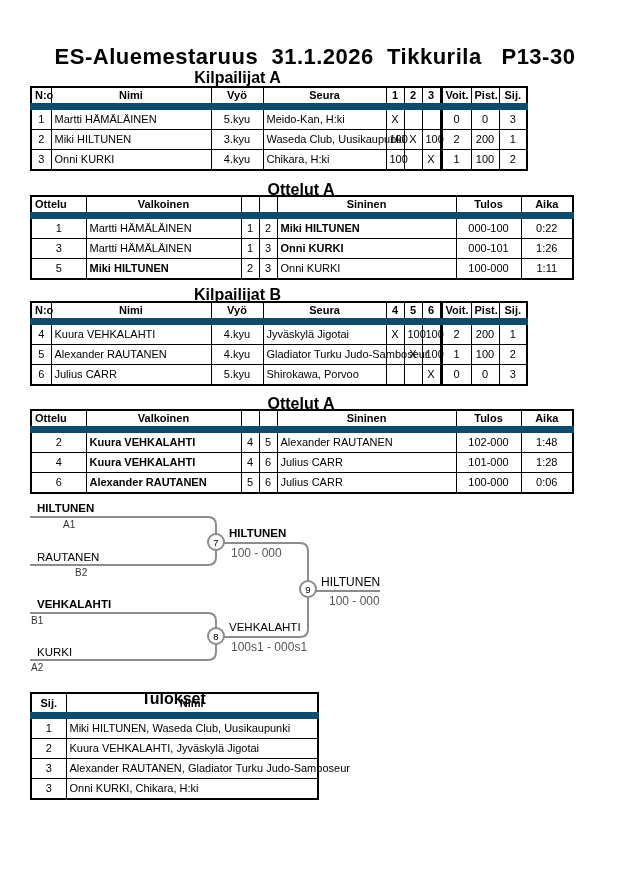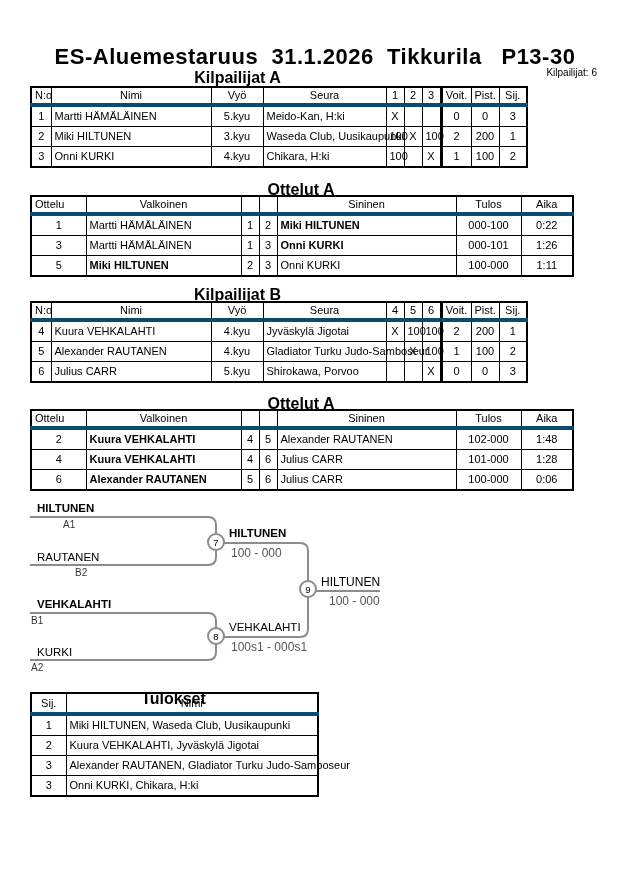--- a/index.html
+++ b/index.html
@@ -14,21 +14,21 @@
   .t-pool-a{top:69px;left:30px;width:415px;}
   .t-matches-a{top:181px;left:30px;width:542px;}
   .t-pool-b{top:286px;left:30px;width:415px;}
   .t-matches-b{top:395px;left:30px;width:542px;}
   .t-results{top:676px;left:30px;width:287px;margin-top:14px;}
 
   table{border-collapse:collapse;table-layout:fixed;position:absolute;
         background:transparent;border:2px solid #000;}
   td,th{border:1px solid #000;font-size:11px;padding:0 3px;height:19px;
         overflow:visible;white-space:nowrap;vertical-align:middle;line-height:1;}
-  th{height:15px;font-weight:normal;border-bottom:4px solid #0c4a6e;}
+  th{height:15px;font-weight:bold;border-bottom:7px solid #0c4a6e;}
   .c{text-align:center;} .l{text-align:left;}
   .thick{border-left:3px solid #000;}
   .bb{font-weight:bold;}
 
   .tbl-pool-a{left:30px;top:86px;width:496px;}
   .tbl-matches-a{left:30px;top:195px;width:542px;}
   .tbl-pool-b{left:30px;top:301px;width:496px;}
   .tbl-matches-b{left:30px;top:409px;width:542px;}
   .tbl-results{left:30px;top:692px;width:287px;}
   .tbl-results th{height:18px;}
@@ -45,21 +45,20 @@
   .m7n{left:229px;top:527px;} .m7s{left:231px;top:546px;}
   .m8n{left:229px;top:621px;} .m8s{left:231px;top:640px;}
   .m9n{left:321px;top:575px;font-size:12px;} .m9s{left:329px;top:594px;}
 </style>
 </head>
 <body>
 
 <div class="page">
 
   <div class="doc-title">ES-Aluemestaruus  31.1.2026  Tikkurila   P13-30</div>
-  <div class="count-label">Kilpailijat: 6</div>
 
   <div class="sec-title t-pool-a">Kilpailijat A</div>
   <table class="tbl-pool-a">
     <colgroup>
         <col style="width:20px">
         <col style="width:160px">
         <col style="width:52px">
         <col style="width:123px">
       <col style="width:18px">
         <col style="width:18px">

